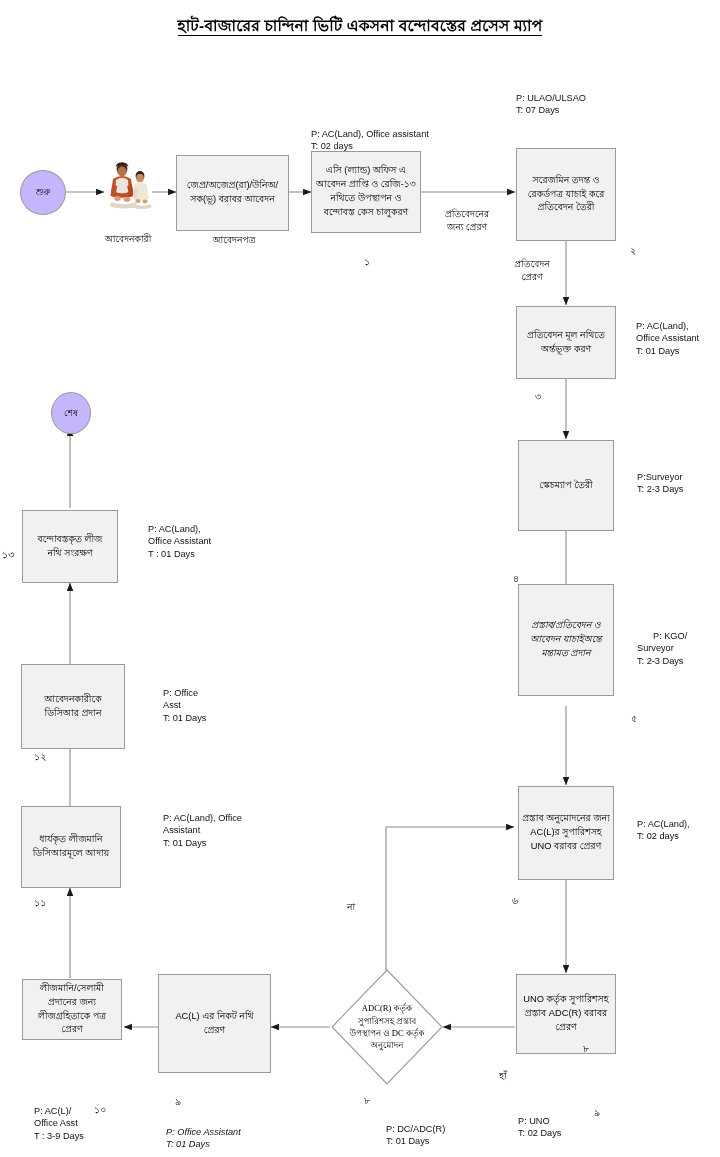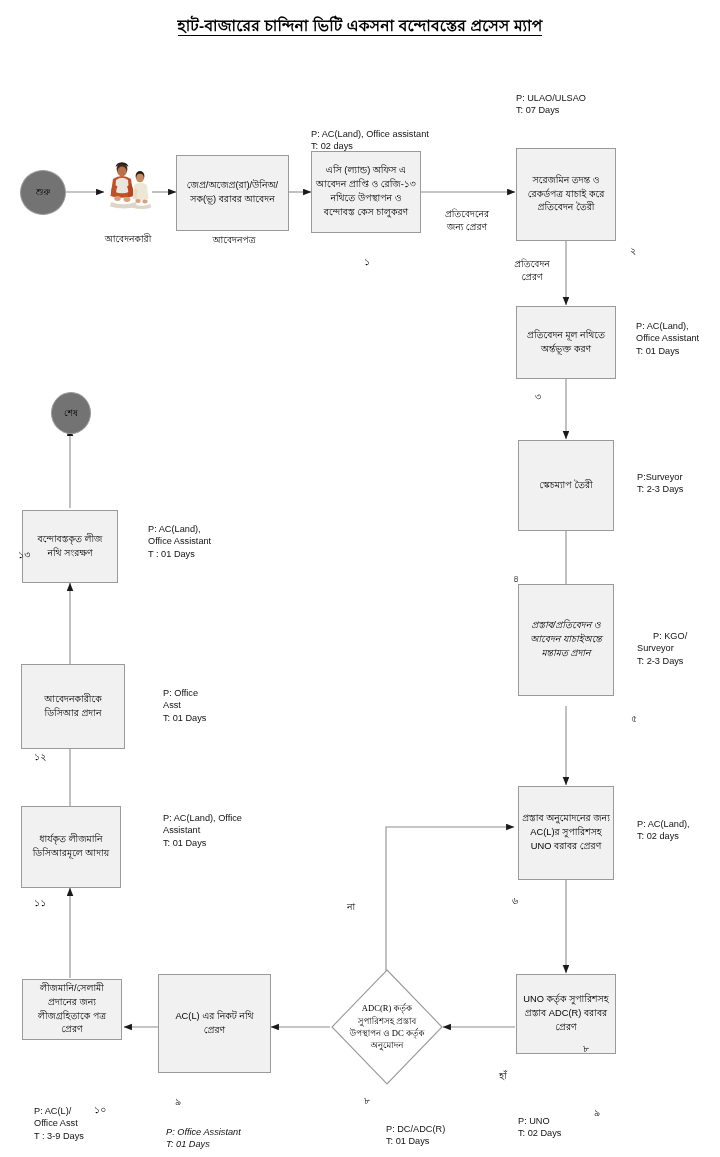--- a/index.html
+++ b/index.html
@@ -41,21 +41,21 @@
     justify-content: center;
     text-align: center;
     font-size: 9.3px;
     line-height: 1.5;
     color: #000;
     padding: 2px 3px;
   }
   
   .oval {
     position: absolute;
-    background: #737373;
+    background: #c4b5fd;
     border: 1px solid #9a9a9a;
     border-radius: 50%;
     display: flex;
     align-items: center;
     justify-content: center;
     font-size: 9px;
     color: #000;
   }
   
   .diamond-wrap {
@@ -316,19 +316,19 @@
 T: 01 Days</span></div>
   <div class="num" style="left:34px; top:750px;"><span>১২</span></div>
 
   <div class="pbox" style="left:22px; top:510px; width:96px; height:73px;">
     <span style="white-space: pre-line;">বন্দোবস্তকৃত লীজ
 নথি সংরক্ষণ</span>
   </div>
   <div class="ann" style="left:148px; top:523px;"><span style="white-space: pre-line;">P:  AC(Land),
       Office Assistant
 T : 01 Days</span></div>
-  <div class="num" style="left:2px; top:548px;margin-left:16px;"><span>১৩</span></div>
+  <div class="num" style="left:2px; top:548px;"><span>১৩</span></div>
 
   <div class="oval" style="left:51px; top:392px; width:40px; height:42px;">
     <span>শেষ</span>
   </div>
 
 </div>
 
 </body></html>

